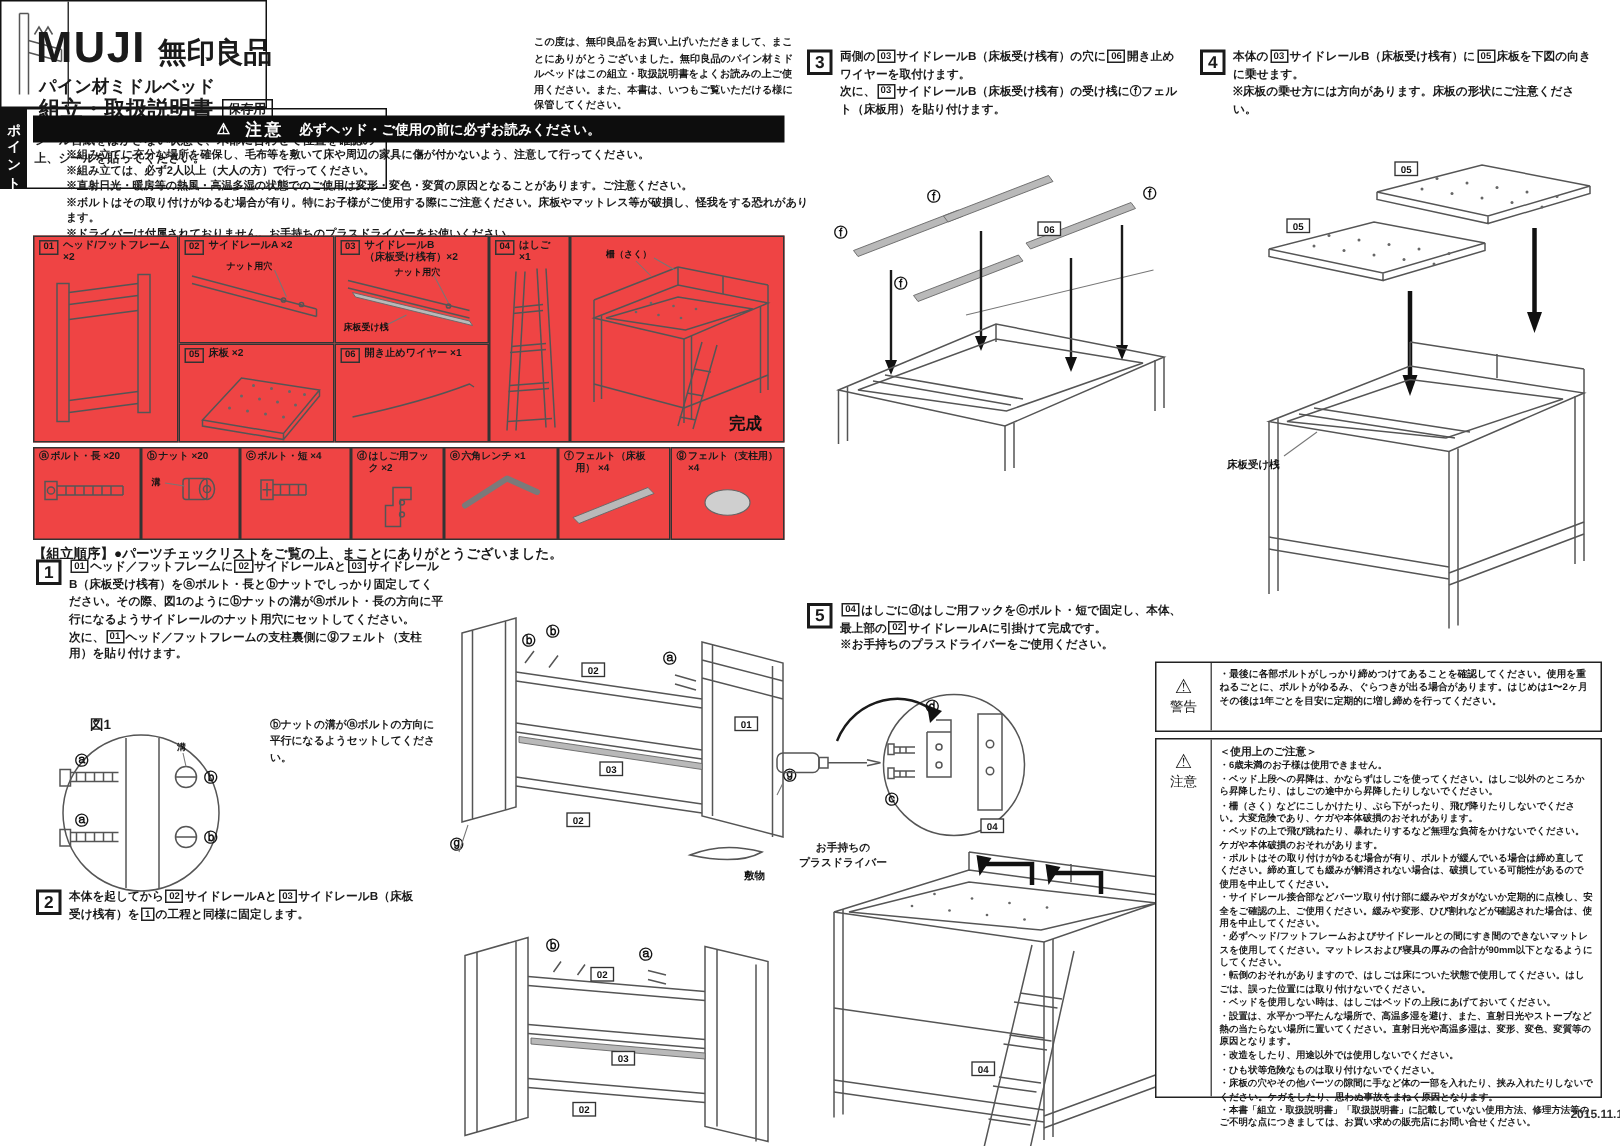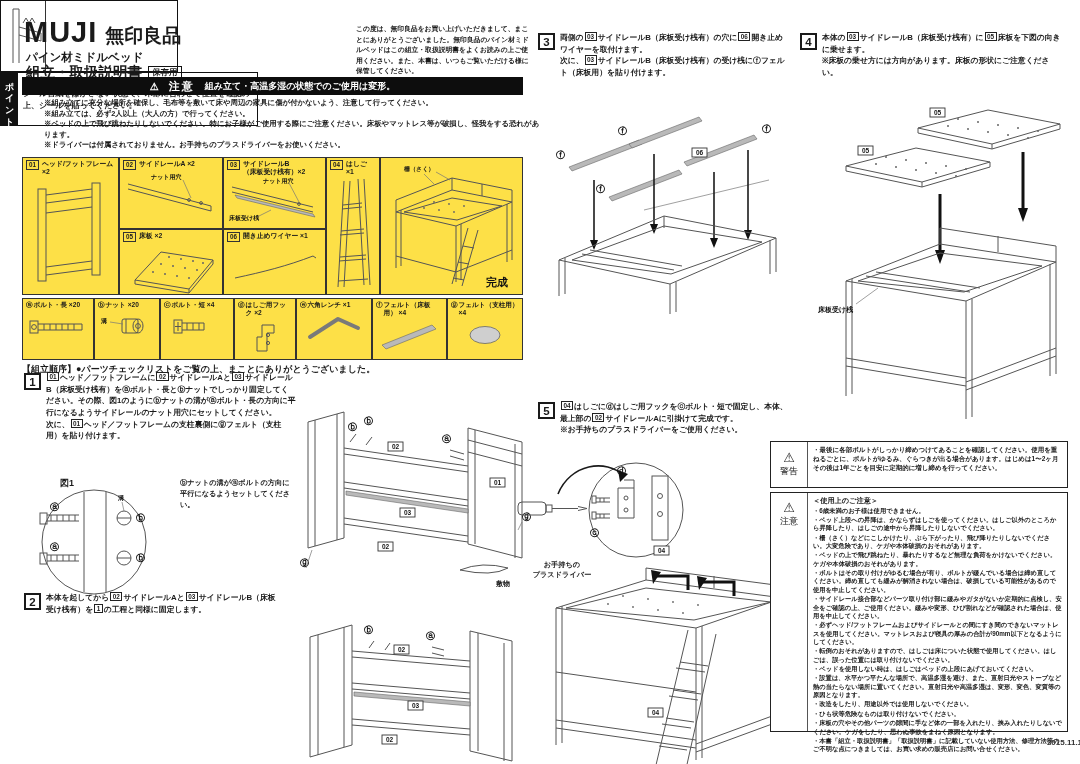--- a/index.html
+++ b/index.html
@@ -17,21 +17,21 @@
   
   .banner{left:22px;top:77px;width:501px;height:18px;background:#0d0d0d;color:#fff;
           display:flex;align-items:center;justify-content:center;gap:10px;}
   .banner .bic{font-size:10px;font-weight:900;}
   .banner .blb{font-size:11px;font-weight:900;letter-spacing:2px;}
   .banner .btx{font-size:9px;font-weight:700;}
   .notes{left:24px;top:98px;width:500px;font-size:7.4px;line-height:1.42;font-weight:600;margin-left:20px;}
   .parts-title{left:22px;top:139px;width:501px;font-size:12.5px;font-weight:800;
                border-bottom:1.5px solid #222;padding-bottom:2px;}
   
-  .pcell{position:absolute;border:1.2px solid #333;box-sizing:border-box;padding:2px 3px;background:#fde047;}
+  .pcell{position:absolute;border:1.2px solid #333;box-sizing:border-box;padding:2px 3px;background:#ef4444;}
   .phead{font-size:6.8px;font-weight:700;line-height:1.25;display:flex;gap:3px;align-items:flex-start;}
   .pbox{border:1px solid #333;padding:0 2px;font-size:6.3px;font-weight:700;line-height:1.3;flex:0 0 auto;}
   .pname{white-space:pre-line;}
   .hwhead{font-size:6.6px;font-weight:700;line-height:1.2;display:flex;gap:1px;}
   .order{left:22px;top:363px;font-size:9px;font-weight:800;}
   
   .stepnum{position:absolute;width:17px;height:17px;border:2px solid #1a1a1a;box-sizing:border-box;
            display:flex;align-items:center;justify-content:center;font-size:11.5px;font-weight:800;background:#fff;}
   .steptext{position:absolute;font-size:7.8px;line-height:1.5;font-weight:600;}
   .pnum{display:inline-block;border:1px solid #222;font-size:0.82em;line-height:1.15;
@@ -86,26 +86,27 @@
   <div class="abs product">パイン材ミドルベッド</div>
   <div class="abs doctitle">
     <span>組立・取扱説明書</span>
     <span class="badge">保存用</span>
   </div>
   <div class="abs intro">この度は、無印良品をお買い上げいただきまして、まことにありがとうございました。無印良品のパイン材ミドルベッドはこの組立・取扱説明書をよくお読みの上ご使用ください。また、本書は、いつもご覧いただける様に保管してください。</div>
 
   <div class="abs banner">
     <span class="bic">⚠</span>
     <span class="blb">注意</span>
-    <span class="btx">組み立て・高温多湿の状態でのご使用は変形。</span>
+    <span class="btx">必ずヘッド・ご使用の前に必ずお読みください。</span>
   </div>
   <div class="abs notes">
     <div>※組み立てに充分な場所を確保し、毛布等を敷いて床や周辺の家具に傷が付かないよう、注意して行ってください。</div>
     <div>※組み立ては、必ず2人以上（大人の方）で行ってください。</div>
-    <div>※ベッドの上で飛び跳ねたりしないでください。特にお子様がご使用する際にご注意ください。床板やマットレス等が破損し、怪我をする恐れがあります。</div>
+    <div>※直射日光・暖房等の熱風・高温多湿の状態でのご使用は変形・変色・変質の原因となることがあります。ご注意ください。</div>
+    <div>※ボルトはその取り付けがゆるむ場合が有り。特にお子様がご使用する際にご注意ください。床板やマットレス等が破損し、怪我をする恐れがあります。</div>
     <div>※ドライバーは付属されておりません。お手持ちのプラスドライバーをお使いください。</div>
   </div>
 
 
   <div class="pcell" style="left:22px;top:157px;width:97px;height:138px;">
     <div class="phead">
         <span class="pbox">01</span>
       <span class="pname">ヘッド/フットフレーム ×2</span>
       </div>
     <svg width="90" height="112" style="position:static">

